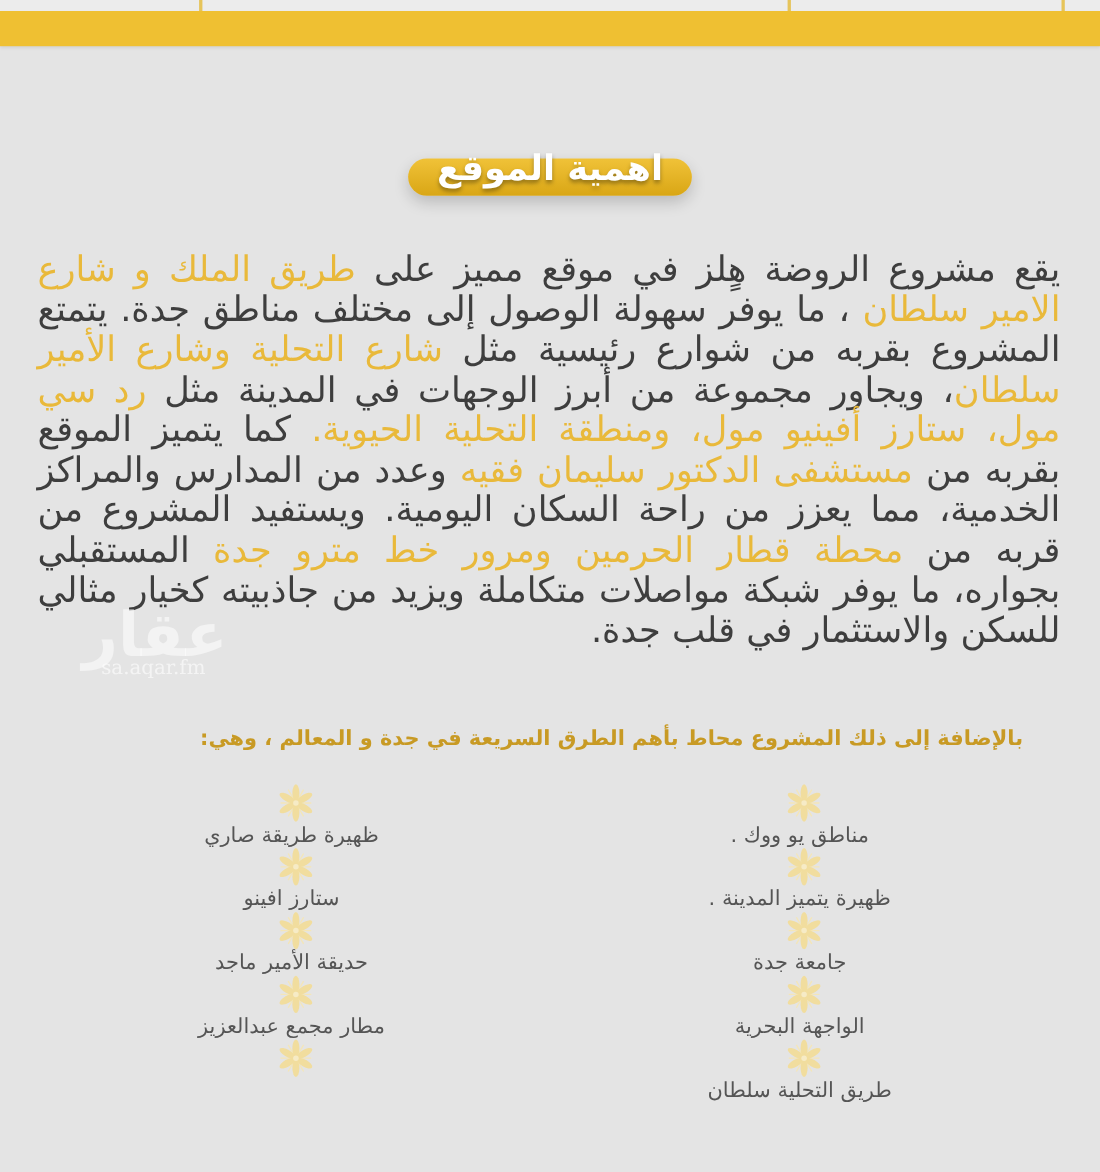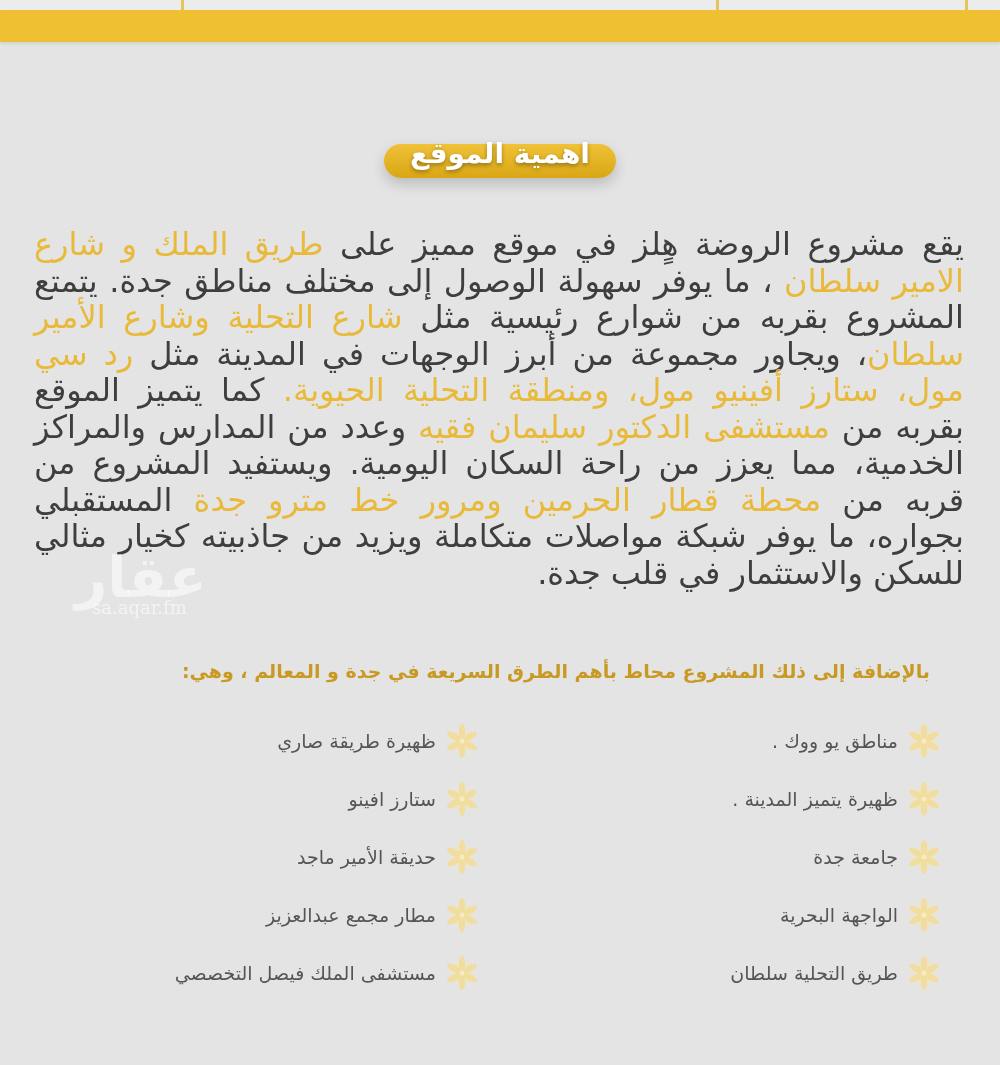--- a/index.html
+++ b/index.html
@@ -28,21 +28,21 @@
     position: relative;
     height: 34px; padding: 0 26px;
     margin-top: 12px;
     background: linear-gradient(#f0c238, #d9a615);
     border-radius: 17px;
     box-shadow: 0 6px 14px rgba(0,0,0,0.18);
     display: flex; align-items: center; justify-content: center;
   }
   .title-text {
     position: relative; top: -8px;
-    font-size: 28px; font-weight: bold; color: #ffffff;
+    font-size: 32px; font-weight: bold; color: #ffffff;
     text-shadow: 0 2px 4px rgba(0,0,0,0.35);
     white-space: nowrap; letter-spacing: 1px;
   }
   .body-text {
     position: absolute; top: 226px; right: 36px; width: 930px;
     font-size: 32px; line-height: 36.5px;
     text-align: justify; text-align-last: right;
     color: #3e3e3e;
   }
   .hl { color: #e9b93a; }
@@ -52,21 +52,21 @@
     text-align: right; white-space: nowrap;
   }
   .list-col {
     position: absolute; top: 712px;
     list-style: none; margin: 0; padding: 0;
   }
   .list-col.right { right: 58px; width: 430px; }
   .list-col.left { right: 520px; width: 430px; }
   .list-item {
     height: 58px; display: flex; align-items: center;
-    flex-direction: row;
+    flex-direction: column;
   }
   .star {
     width: 36px; height: 36px; flex: 0 0 36px;
     margin-left: 8px;
   }
   .item-text { font-size: 19px; color: #555555; white-space: nowrap; }
   .watermark {
     position: absolute; left: 75px; top: 545px;
     font-size: 56px; font-weight: bold; color: rgba(255,255,255,0.55);
     direction: rtl;
@@ -271,18 +271,17 @@
           <line x1="18" y1="18" x2="18" y2="4" stroke="#f4e6b8" stroke-width="1.2" transform="rotate(270 18 18)"></line>
           <line x1="18" y1="18" x2="18" y2="4" stroke="#f4e6b8" stroke-width="1.2" transform="rotate(330 18 18)"></line>
           <ellipse cx="18" cy="9" rx="3.2" ry="8" fill="#f1dd9e" transform="rotate(0 18 18)"></ellipse>
           <ellipse cx="18" cy="9" rx="3.2" ry="8" fill="#f1dd9e" transform="rotate(60 18 18)"></ellipse>
           <ellipse cx="18" cy="9" rx="3.2" ry="8" fill="#f1dd9e" transform="rotate(120 18 18)"></ellipse>
           <ellipse cx="18" cy="9" rx="3.2" ry="8" fill="#f1dd9e" transform="rotate(180 18 18)"></ellipse>
           <ellipse cx="18" cy="9" rx="3.2" ry="8" fill="#f1dd9e" transform="rotate(240 18 18)"></ellipse>
           <ellipse cx="18" cy="9" rx="3.2" ry="8" fill="#f1dd9e" transform="rotate(300 18 18)"></ellipse>
           <circle cx="18" cy="18" r="2.5" fill="#f6ebc6"></circle>
         </svg></span>
-      <span class="item-text">مستشفى الملك فيصل التخصصي</span>
     </li>
   </ul>
 
 <div class="watermark">عقار</div>
 <div class="watermark-url">sa.aqar.fm</div>
 
 </body></html>

